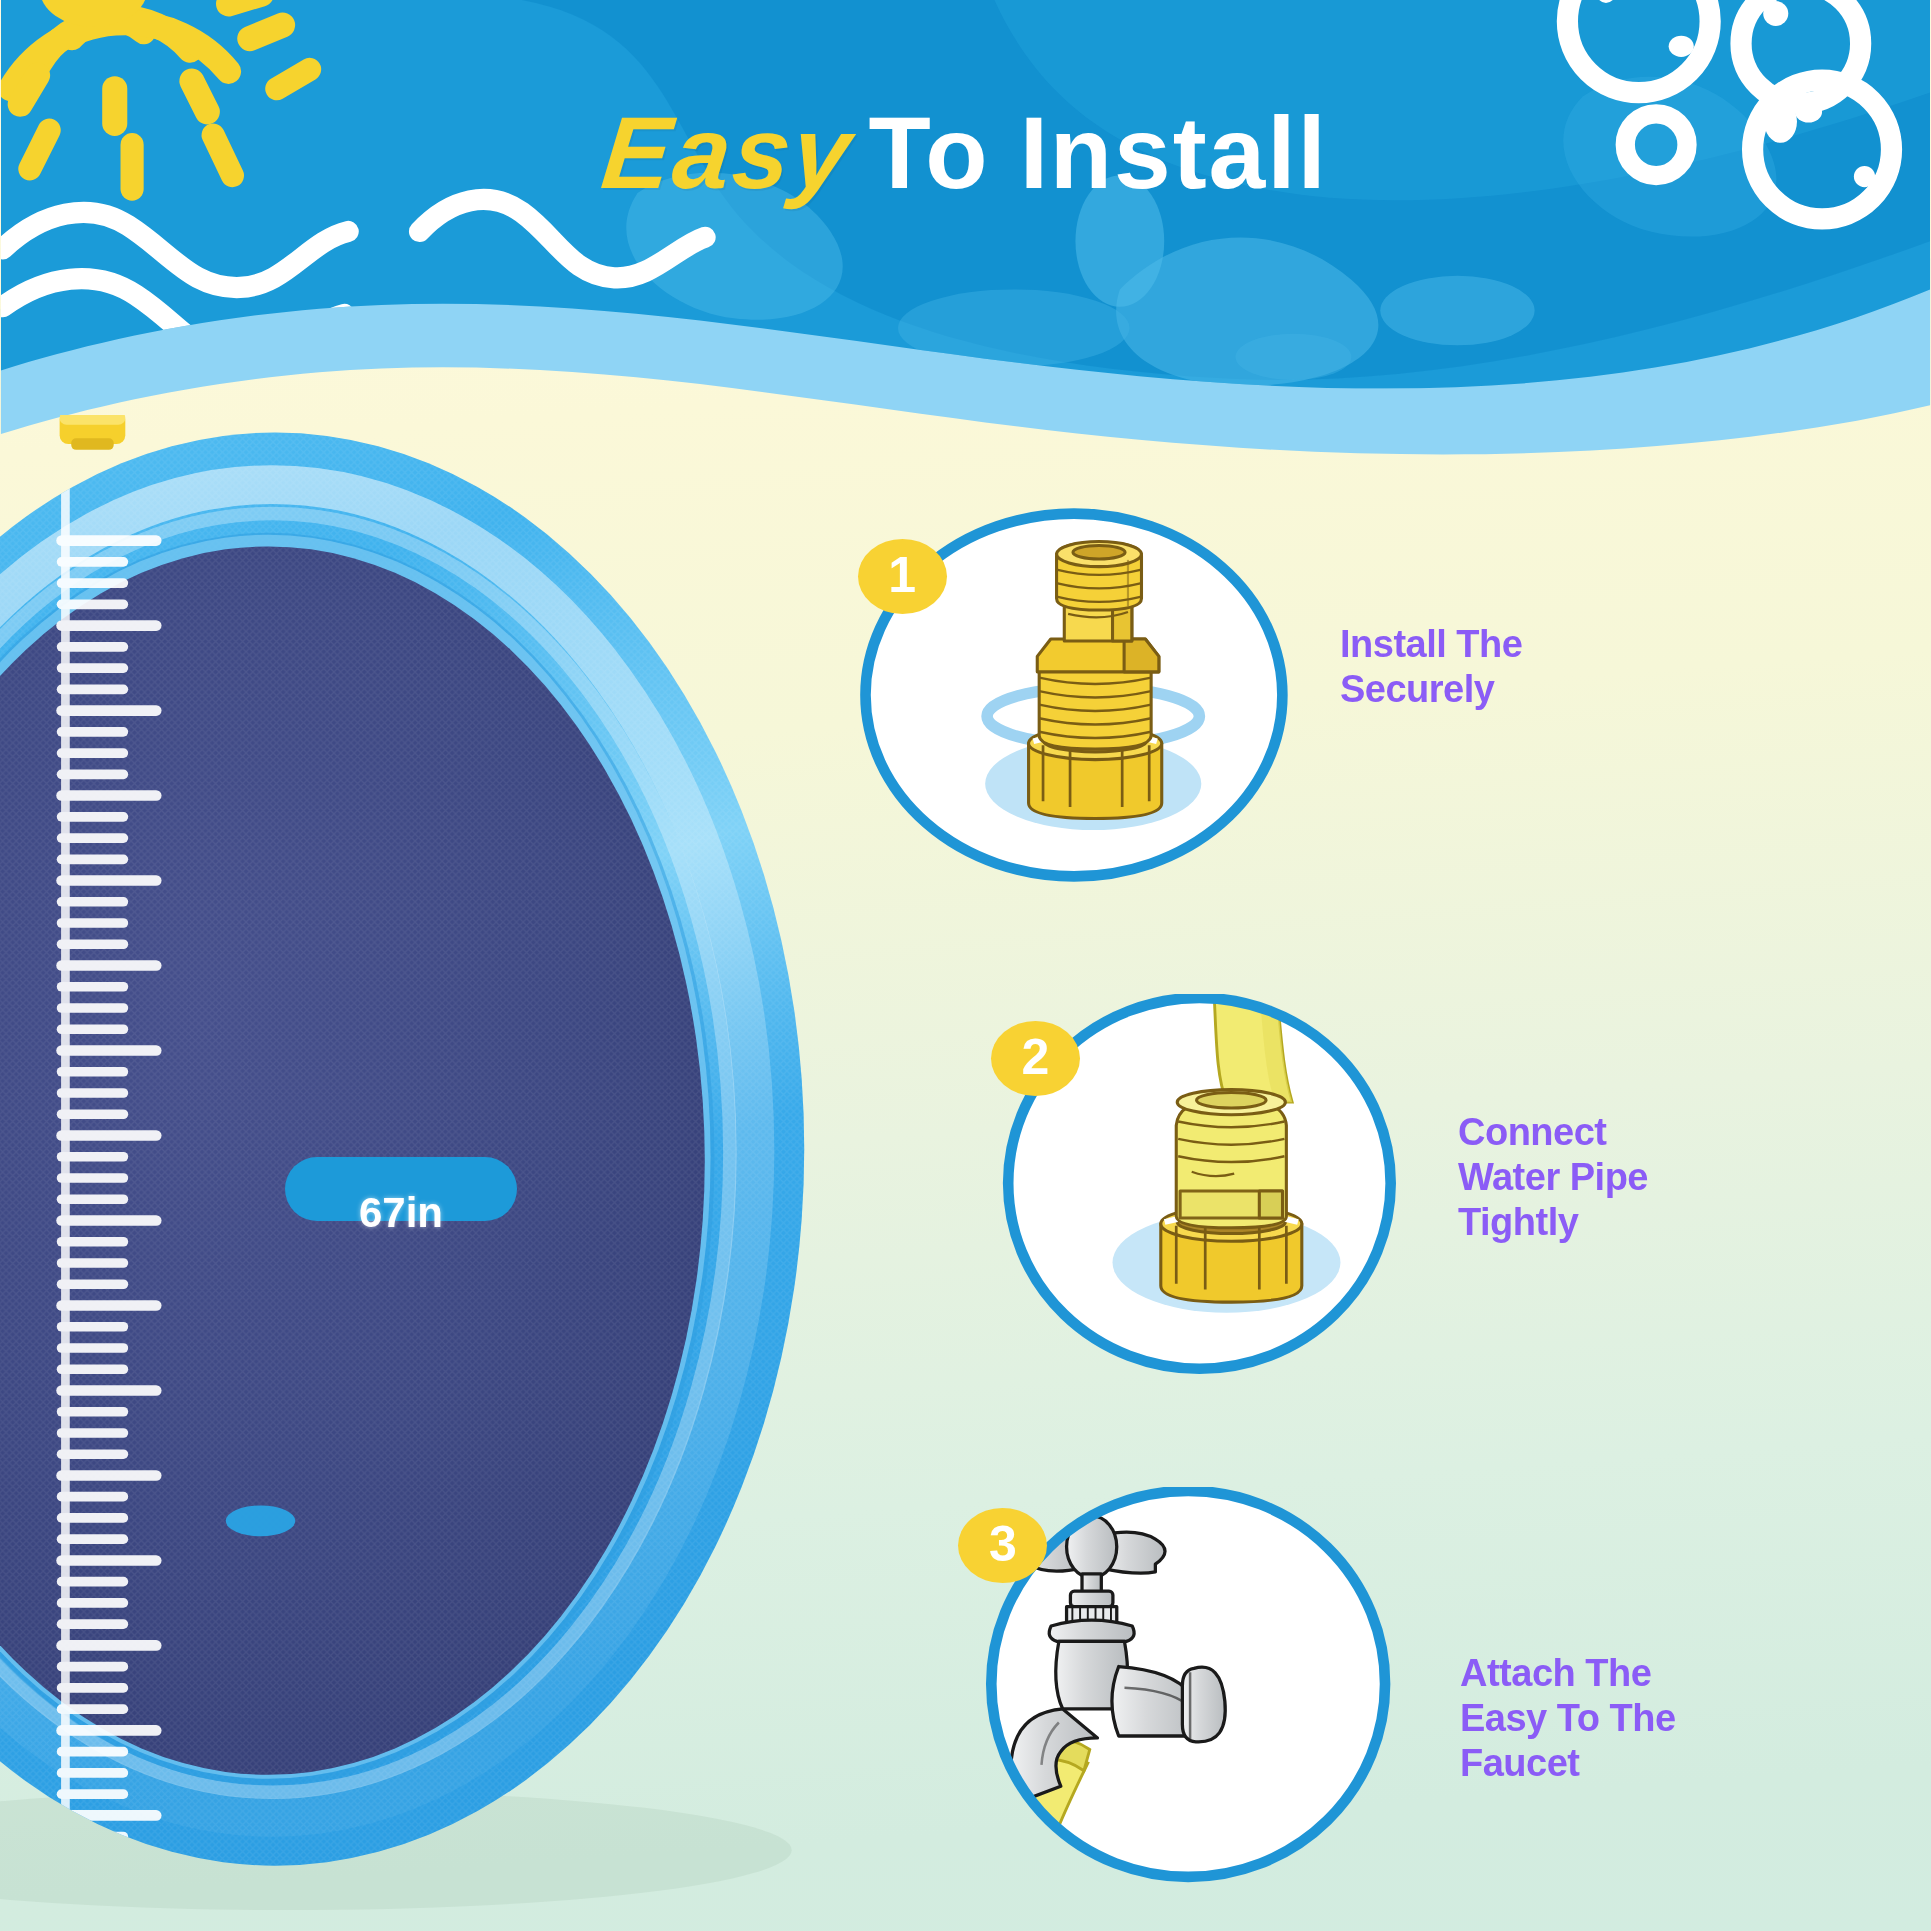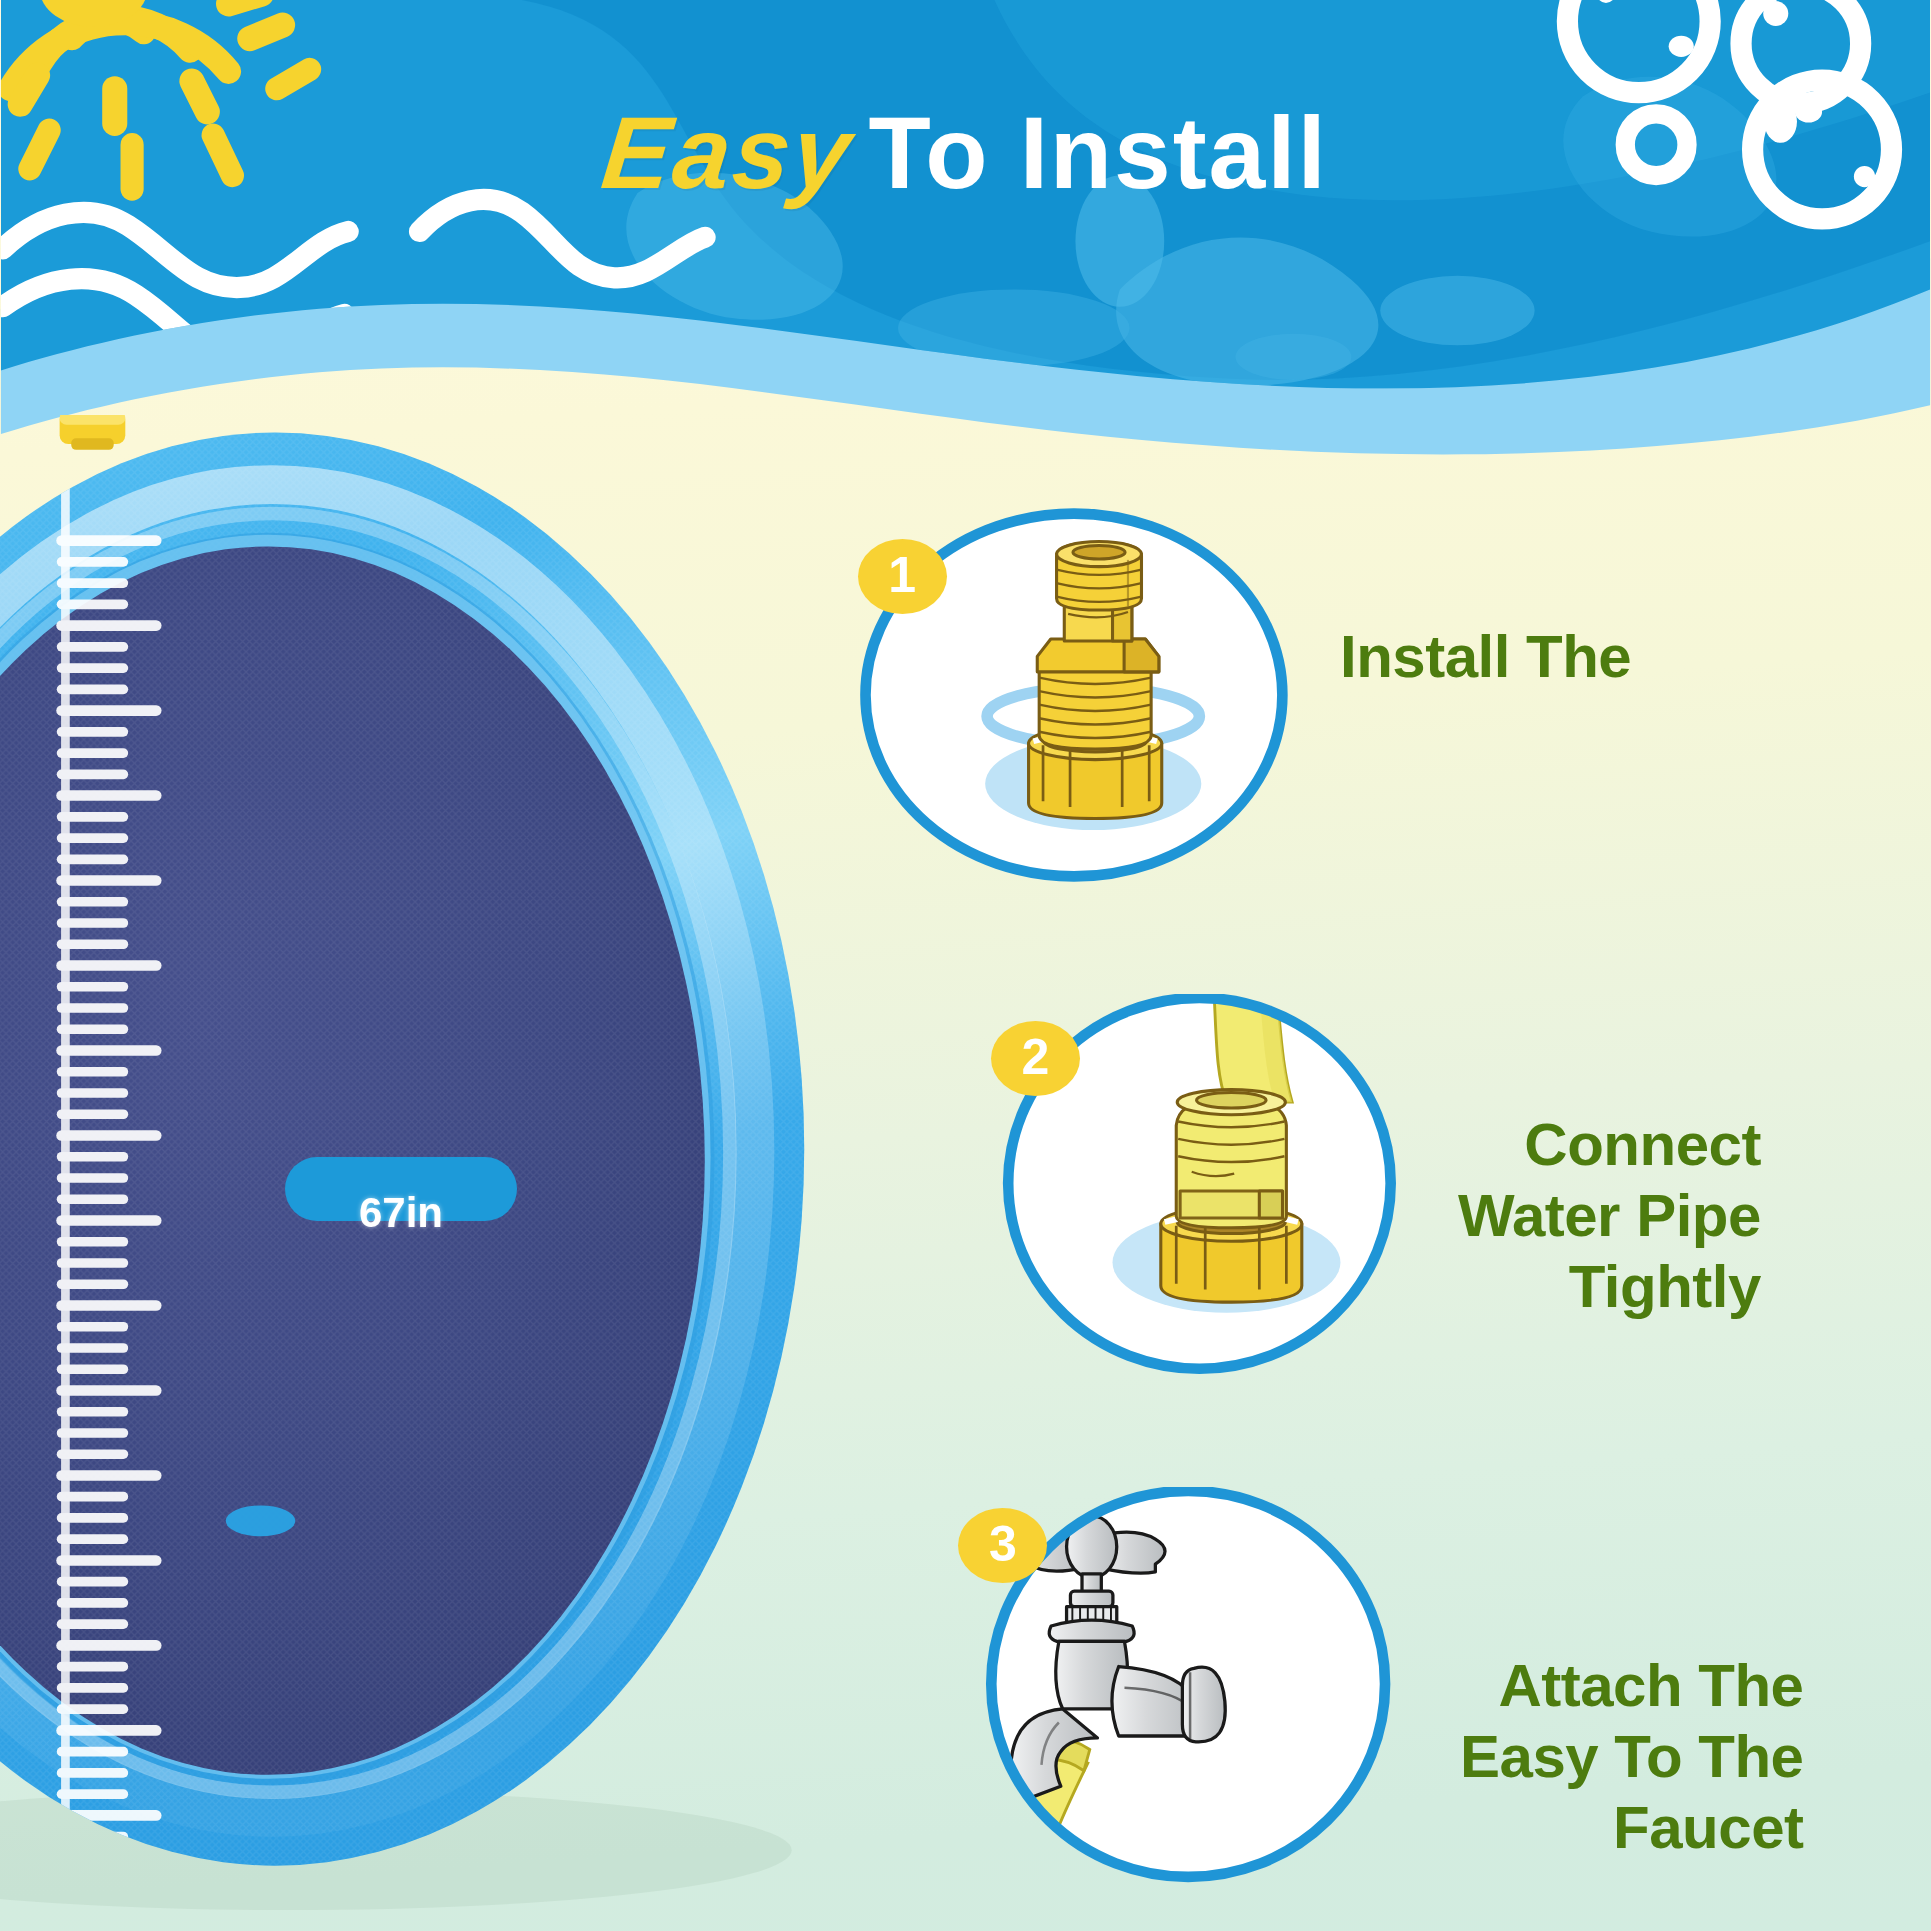--- a/index.html
+++ b/index.html
@@ -83,26 +83,25 @@
     background:#f8d233;
     display:flex; align-items:center; justify-content:center;
     z-index:5;
   }
   .step-badge span {
     color:#fff; font-weight:bold; font-size:50px; line-height:1;
     margin-top:-2.9px;
   }
   .step-text {
     position:absolute;
-    color:#4d7c0f;
+    color:#8b5cf6;
     font-weight:bold;
-    font-size:60px;
+    font-size:38px;
     line-height:1.18;
     letter-spacing:-0.5px;
-    text-align:right;
   }
   .step-text div { white-space:nowrap; }
 </style>
 </head>
 <body>
 
 <div id="stage">
 
   <div class="bg-body"></div>
 
@@ -375,20 +374,21 @@
           <path d="M214,98 q44,11 88,0"></path>
         </g>
         <path d="M288,60 v48" stroke-width="2.2" stroke-opacity="0.5" fill="none"></path>
       </g>
     </svg>
     <div class="step-badge" style="left:7.7px; top:37px;">
       <span>1</span>
     </div>
     <div class="step-text" style="left:490px; top:120px;">
       <div>Install The</div>
+      <div>Securely</div>
     </div>
   </div>
 
   <div class="step" style="left:985px; top:994px; width:946px; height:396px;">
     <svg class="step-circle" width="425" height="396" viewBox="0 0 440 410">
       <defs>
         <clipPath id="s2clip">
             <ellipse cx="222" cy="196" rx="198" ry="192"></ellipse>
           </clipPath>
       </defs>

